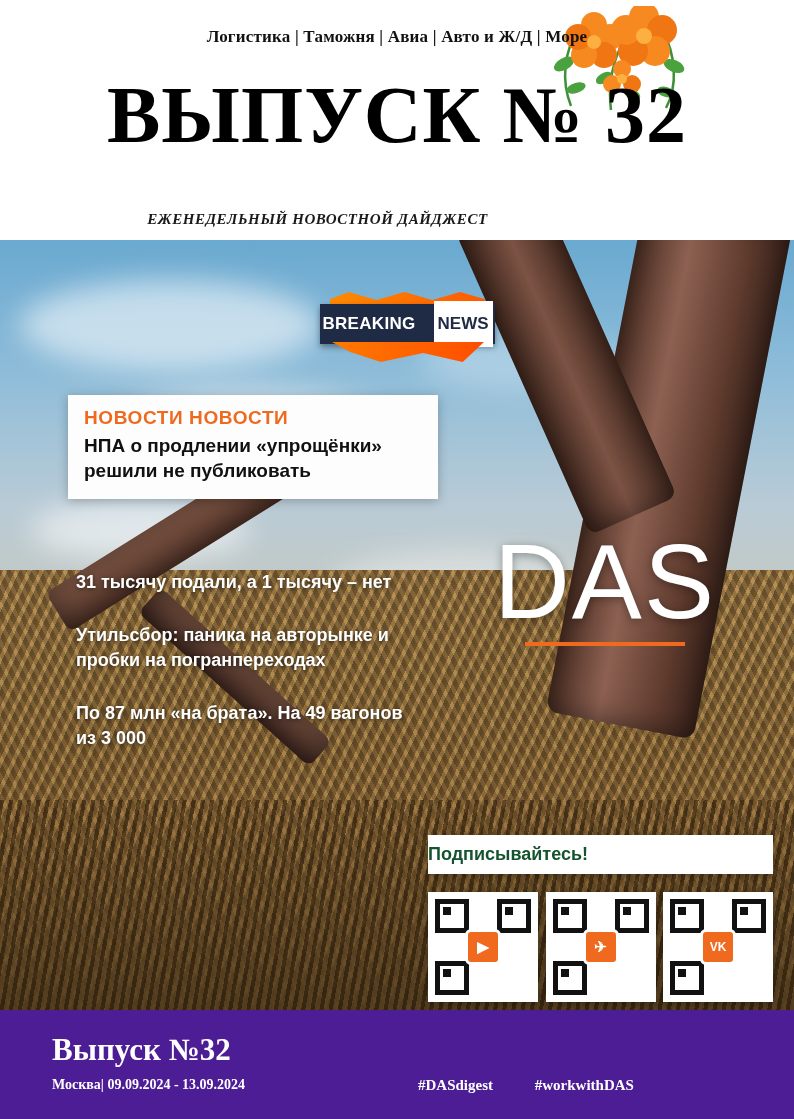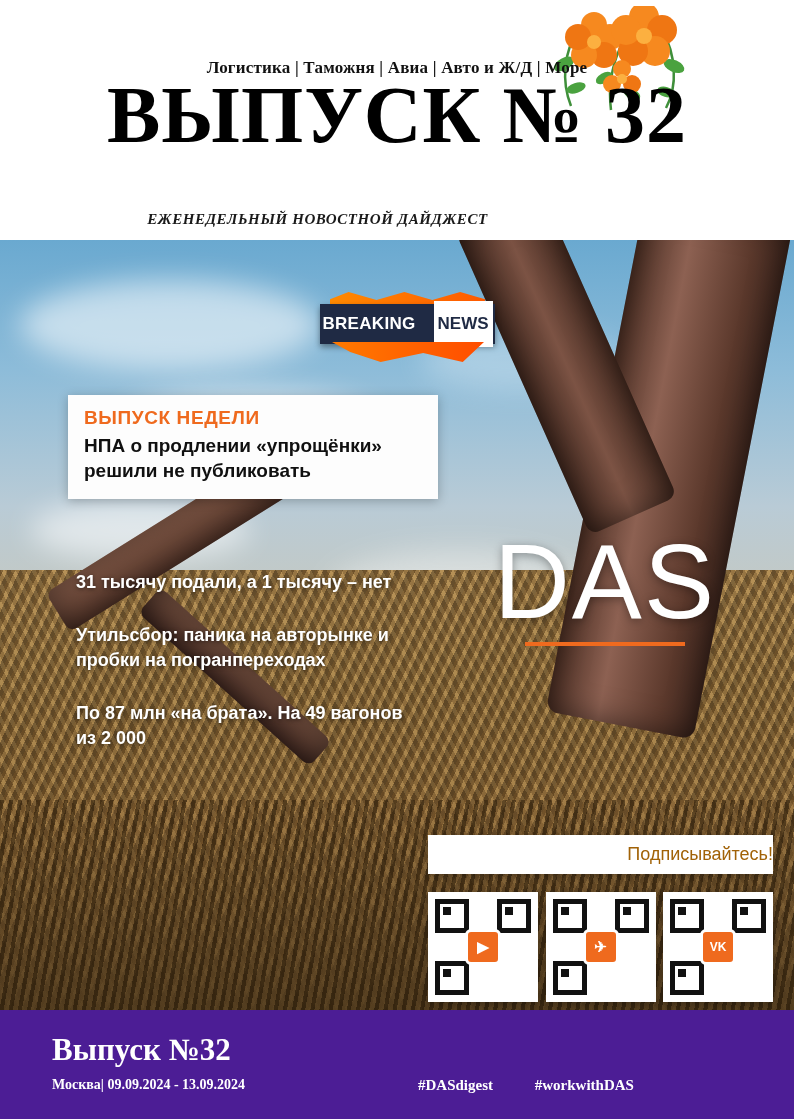--- a/index.html
+++ b/index.html
@@ -33,21 +33,20 @@
     top: 27px;
     left: 0;
     width: 794px;
     text-align: center;
     font-family: "Liberation Serif", serif;
     font-weight: bold;
     font-size: 17px;
     color: #111111;
     letter-spacing: 0.2px;
     z-index: 4;
-    margin-top: 31px;
   }
   .masthead {
     position: absolute;
     top: 72px;
     left: 0;
     width: 794px;
     text-align: center;
     font-family: "Liberation Serif", serif;
     font-weight: bold;
     font-size: 80px;
@@ -298,24 +297,24 @@
   
   .subscribe {
     position: absolute;
     top: 595px;
     left: 428px;
     width: 345px;
     z-index: 6;
   }
   .subscribe-title {
     background: #ffffff;
-    text-align: right;
-    font-weight: normal;
+    text-align: left;
+    font-weight: bold;
     font-size: 18px;
-    color: #a16207;
+    color: #14532d;
     padding: 9px 0;
     box-shadow: 0 2px 8px rgba(0,0,0,.25);
   }
   .qr-row {
     display: flex;
     justify-content: space-between;
     margin-top: 18px;
   }
   .qr {
     position: relative;
@@ -476,28 +475,28 @@
     <div class="breaking">
       <div class="breaking-flare"></div>
       <div class="breaking-ribbon">
         <span class="b1">BREAKING</span>
         <span class="b2">NEWS</span>
       </div>
       <div class="breaking-tail"></div>
     </div>
 
     <div class="news-box">
-      <div class="news-kicker">ВЫПУСК НЕДЕЛИ</div>
+      <div class="news-kicker">НОВОСТИ НОВОСТИ</div>
       <div class="news-head">НПА о продлении «упрощёнки» решили не публиковать</div>
     </div>
 
     <div class="headlines">
       <div class="headline">31 тысячу подали, а 1 тысячу – нет</div>
       <div class="headline">Утильсбор: паника на авторынке и пробки на погранпереходах</div>
-      <div class="headline">По 87 млн «на брата». На 49 вагонов из 2 000</div>
+      <div class="headline">По 87 млн «на брата». На 49 вагонов из 3 000</div>
     </div>
 
     <div class="das-logo">
       <div class="das-word">DAS</div>
       <div class="das-rule"></div>
     </div>
 
     <div class="subscribe">
       <div class="subscribe-title">Подписывайтесь!</div>
       <div class="qr-row">

